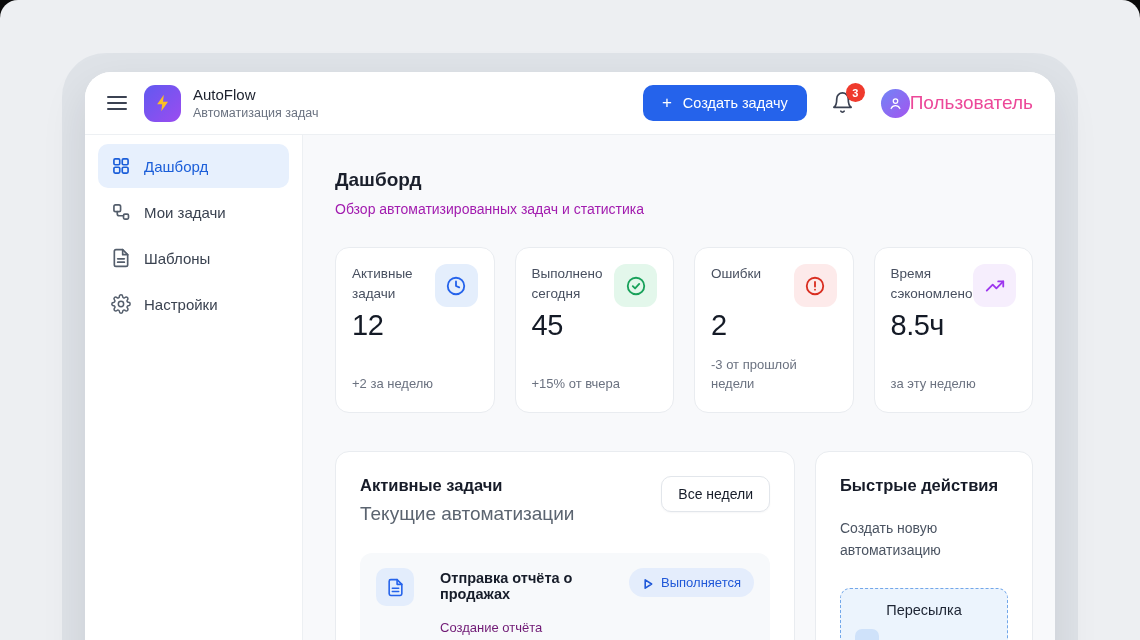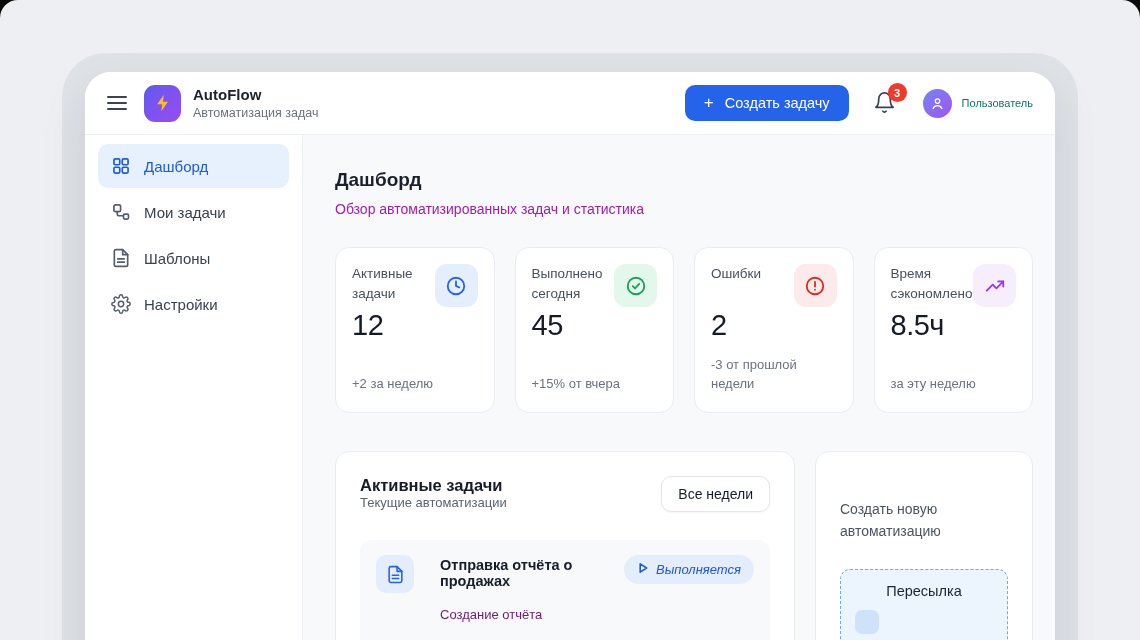--- a/index.html
+++ b/index.html
@@ -16,36 +16,36 @@
 
   
   .app-header { height:63px; flex:0 0 63px; display:flex; align-items:center;
                 padding:0 22px; border-bottom:1px solid #edf0f3; background:#fff; }
   .hamburger { width:20px; display:flex; flex-direction:column; gap:4px; cursor:pointer; }
   .hamburger span { display:block; height:2px; border-radius:2px; background:#3b4252; }
   .logo { width:37px; height:37px; margin-left:17px; border-radius:11px;
           background:linear-gradient(135deg,#6159f0 0%,#9b4cf0 100%);
           display:flex; align-items:center; justify-content:center; }
   .brand { margin-left:12px; }
-  .brand-name { font-size:15px; font-weight:700; color:#1c212e; }
+  .brand-name { font-size:15px; font-weight:400; color:#1c212e; }
   .brand-tagline { font-size:12.5px; color:#6a7280; margin-top:3px;text-align:right; }
   .spacer { flex:1; }
   .create-btn { display:flex; align-items:center; gap:11px; background:#2563eb; color:#fff;
                 border:none; border-radius:10px; padding:10px 19px; font-size:14.5px;
                 font-weight:500; cursor:pointer; font-family:inherit; }
   .plus { font-size:17px; font-weight:400; line-height:12px; }
   .bell-wrap { position:relative; margin-left:24px; cursor:pointer; width:24px; height:24px; }
   .bell-badge { position:absolute; top:-8px; right:-10px; min-width:19px; height:19px;
                 background:#ef3a2d; color:#fff; border-radius:10px; font-size:11px;
                 font-weight:700; display:flex; align-items:center; justify-content:center;
                 padding:0 5px; }
   .avatar { width:29px; height:29px; border-radius:50%; margin-left:26px;
             background:linear-gradient(135deg,#7185f6 0%,#a355ef 100%);
             display:flex; align-items:center; justify-content:center; cursor:pointer; }
-  .user-name { margin-left:10px; font-size:11px; color:#0f766e; }
+  .user-name { font-size:19px; color:#ec4899; }
 
   
   .app-body { flex:1; display:flex; min-height:0; }
   .sidebar { width:218px; flex:0 0 218px; border-right:1px solid #edf0f3;
              padding:9px 13px; background:#fff; }
   .nav-item { height:44px; display:flex; align-items:center; gap:13px; padding:0 13px;
               border-radius:10px; font-size:15px; color:#3a4250; cursor:pointer;
               margin-bottom:2px; }
   .nav-item svg { stroke:#545e6c; }
   .nav-item.active { background:#e7f0fd; color:#1b5ed9; }
@@ -69,34 +69,34 @@
                 letter-spacing:-.5px; }
   .stat-foot { margin-top:auto; font-size:13px; color:#6b7280; line-height:1.45;
                padding-bottom:2px; }
 
   
   .main-row { display:grid; grid-template-columns:1fr 218px; gap:20px; margin-top:38px; }
   .panel { background:#fff; border:1px solid #e9ecf0; border-radius:14px;
            padding:24px; height:320px; }
   .panel-head { display:flex; justify-content:space-between; align-items:flex-start; }
   .panel-title { font-size:16.5px; font-weight:700; color:#161b28; }
-  .panel-sub { font-size:13px; color:#5b6470; }
+  .panel-sub { font-size:19px; color:#5b6470; margin-top:8px; }
   .all-btn { background:#fff; border:1px solid #e2e6eb; border-radius:10px;
              padding:9px 16px; font-size:14px; font-weight:500; color:#171d2a;
              cursor:pointer; font-family:inherit; box-shadow:0 1px 2px rgba(16,24,40,.04); }
 
   .task-item { margin-top:28px; background:#f7f9fb; border-radius:12px; padding:15px 16px; }
   .task-row { display:flex; align-items:flex-start; gap:26px; }
   .task-icon-box { width:38px; height:38px; border-radius:10px; background:#e3edfc;
                    display:flex; align-items:center; justify-content:center; flex:0 0 38px; }
   .task-title { font-size:14.5px; font-weight:700; color:#171d2a; padding-top:2px; }
   .task-sub { font-size:13px; color:#701a75; margin-top:18px; }
   .task-badge { margin-left:auto; background:#e4edfc; color:#2058d8; border-radius:999px;
                 padding:7px 13px; font-size:13px; font-weight:500; display:flex;
-                align-items:flex-start; gap:7px; white-space:nowrap; cursor:pointer;font-style:italic; }
+                align-items:flex-end; gap:7px; white-space:nowrap; cursor:pointer; }
   .progress-row { margin-top:17px; display:flex; justify-content:space-between;
                   align-items:center; }
   .progress-label { font-size:13px; color:#3f4854; }
   .progress-value { font-size:13px; font-weight:700; color:#171d2a; }
 
   .qa-desc { margin-top:23px; font-size:14px; color:#4b5462; line-height:1.55; width:150px; }
   .qa-btn { margin-top:27px; width:100%; border:1.5px dashed #72a7ea; background:#ecf4fd;
             border-radius:10px; padding:13px 14px 16px; text-align:center; font-size:14.5px;
             font-weight:500; color:#1d2433; cursor:pointer; font-family:inherit; }
   .qa-mini-icon { width:24px; height:24px; border-radius:7px; background:#cfe2fa;
@@ -291,20 +291,21 @@
                 </div>
               </div>
               <div class="progress-row">
                 <span class="progress-label">Прогресс</span>
                 <span class="progress-value">65%</span>
               </div>
             </div>
           </section>
 
           <section class="panel">
+            <div class="panel-title">Быстрые действия</div>
             <div class="qa-desc">Создать новую автоматизацию</div>
             <button class="qa-btn">
               <span>Пересылка</span>
               <div class="qa-mini-icon"></div>
             </button>
           </section>
 
         </div>
       </main>
     </div>

